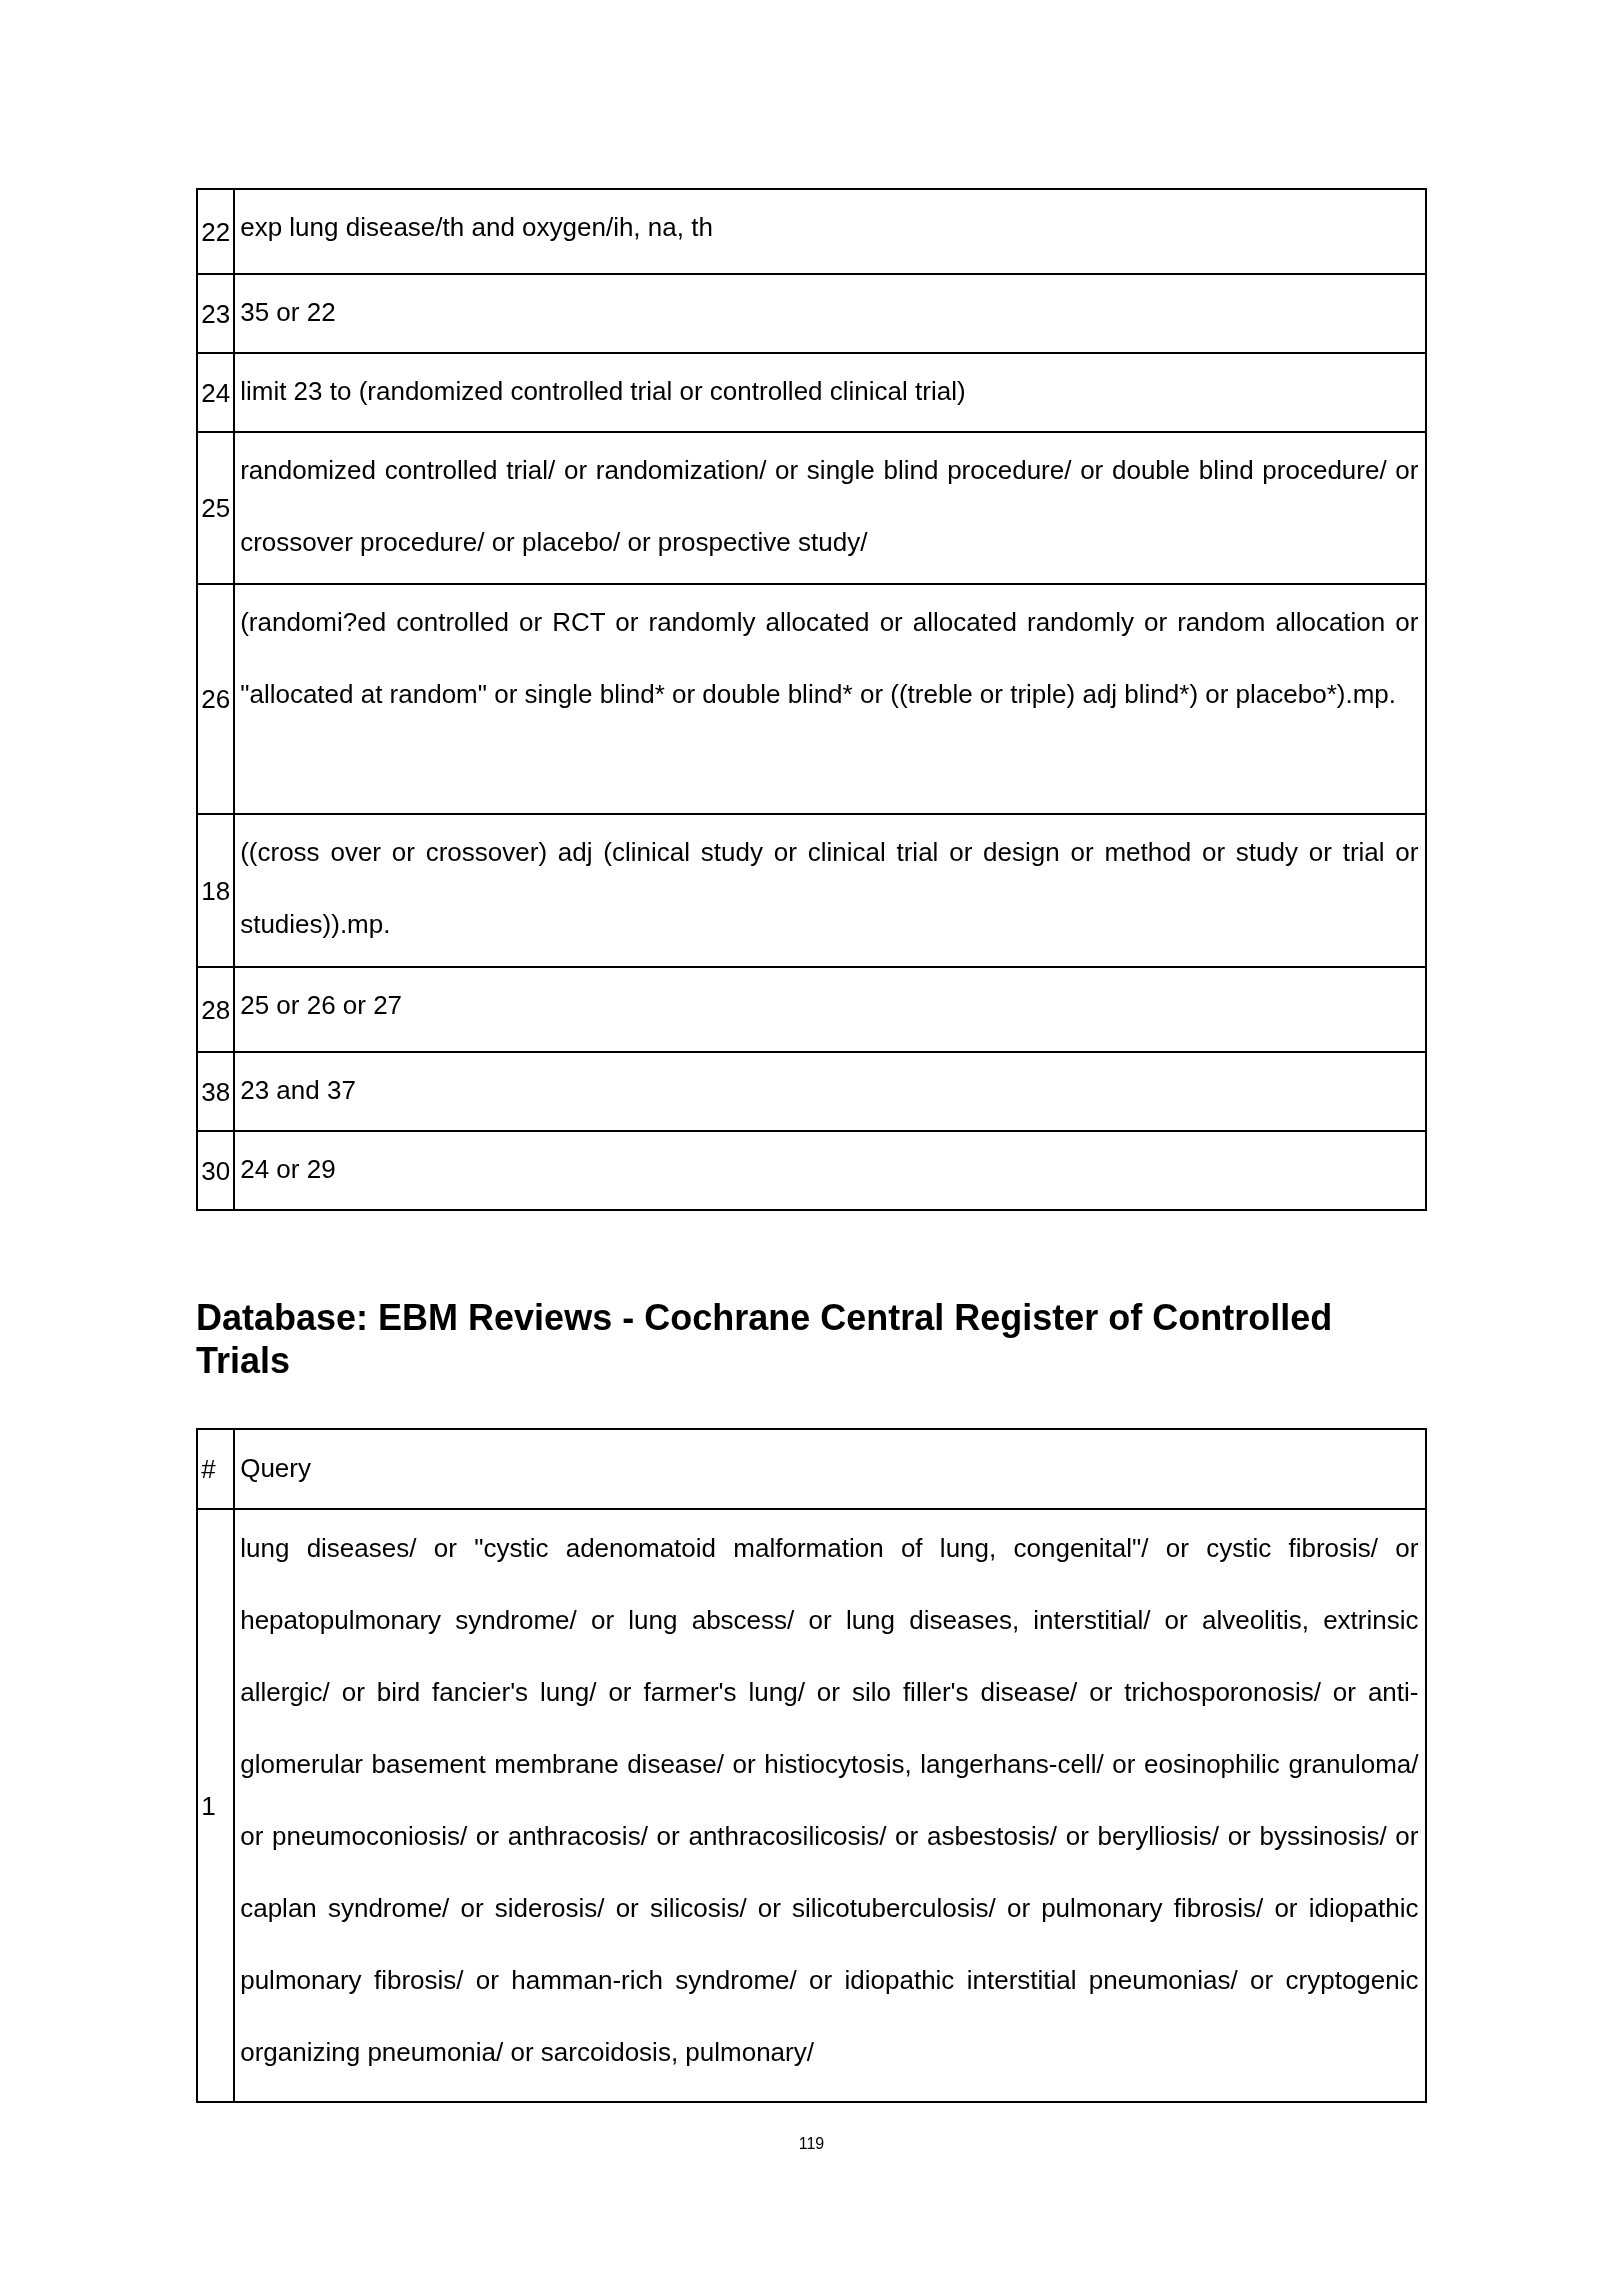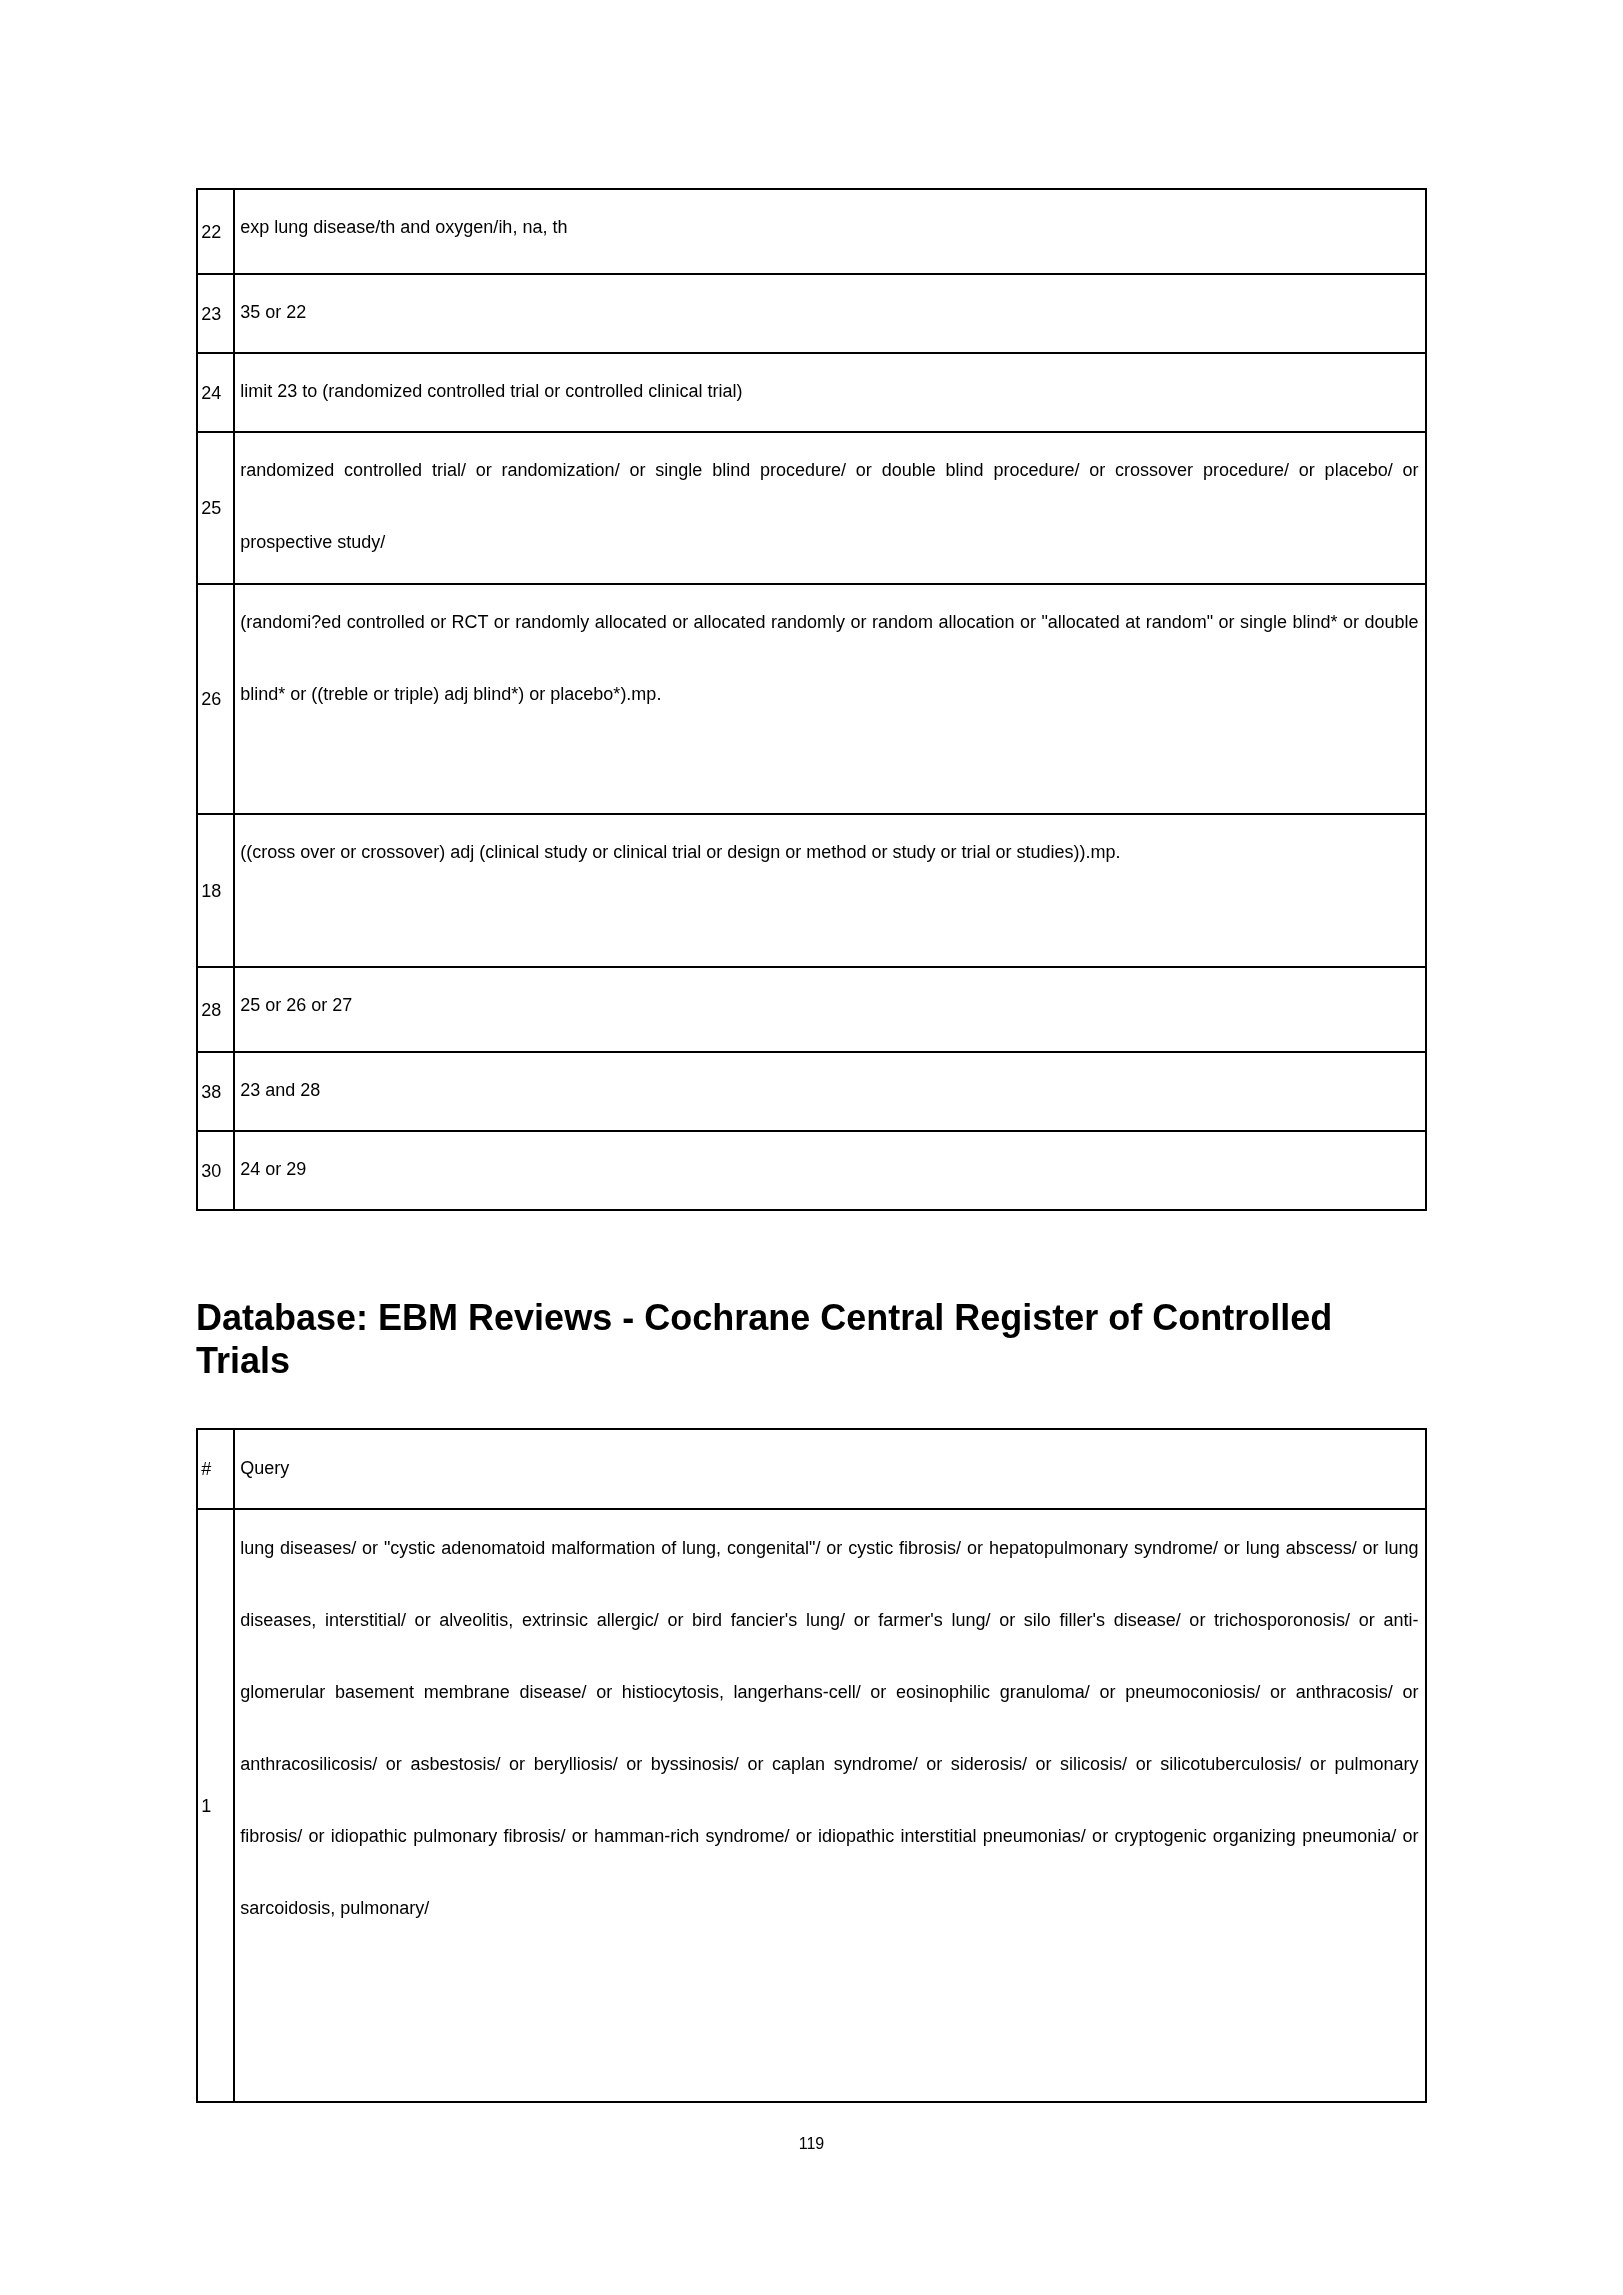--- a/index.html
+++ b/index.html
@@ -23,21 +23,21 @@
     width: 1231px;
   }
   table.qtable {
     border-collapse: collapse;
     width: 100%;
     table-layout: fixed;
   }
   col.c-num { width: 37px; }
   table.qtable td {
     border: 2px solid #000000;
-    font-size: 18px;
+    font-size: 26px;
     line-height: 72px;
     overflow: hidden;
   }
   td.num {
     vertical-align: middle;
     text-align: left;
     padding: 0 1.3px 0 3.3px;
   }
   td.query {
     vertical-align: top;
@@ -99,21 +99,21 @@
         <tr style="height:153px">
           <td class="num">18</td>
           <td class="query">((cross over or crossover) adj (clinical study or clinical trial or design or method or study or trial or studies)).mp.</td>
         </tr>
         <tr style="height:85px">
           <td class="num">28</td>
           <td class="query single">25 or 26 or 27</td>
         </tr>
         <tr style="height:79px">
           <td class="num">38</td>
-          <td class="query single">23 and 28</td>
+          <td class="query single">23 and 37</td>
         </tr>
         <tr style="height:79px">
           <td class="num">30</td>
           <td class="query single">24 or 29</td>
         </tr>
       </tbody>
     </table>
 
     <div class="db-heading">Database: EBM Reviews - Cochrane Central Register of Controlled Trials</div>
 

